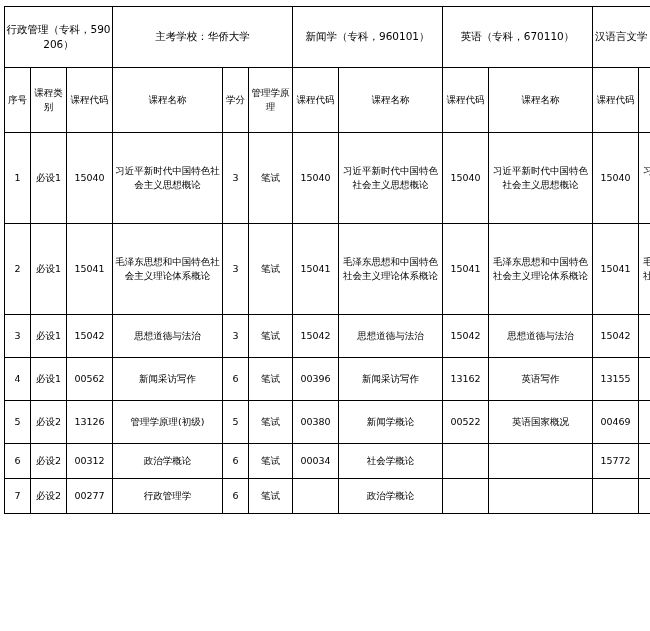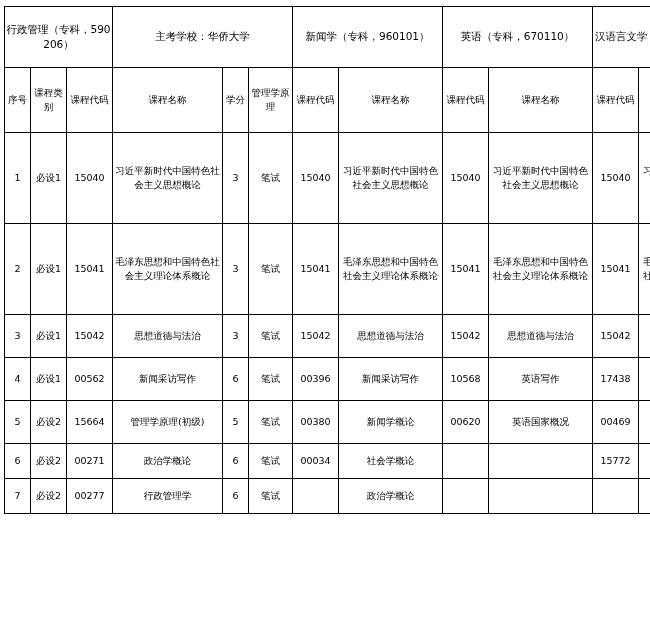--- a/index.html
+++ b/index.html
@@ -160,45 +160,45 @@
 
       <tr class="r-mid">
         <td>4</td>
         <td>必设1</td>
         <td>00562</td>
         <td>新闻采访写作</td>
         <td>6</td>
         <td>笔试</td>
         <td>00396</td>
         <td>新闻采访写作</td>
-        <td>10568</td>
+        <td>13162</td>
         <td>英语写作</td>
-        <td>17438</td>
+        <td>13155</td>
         <td>写作</td>
       </tr>
 
       <tr class="r-mid">
         <td>5</td>
         <td>必设2</td>
-        <td>15664</td>
+        <td>13126</td>
         <td>管理学原理(初级)</td>
         <td>5</td>
         <td>笔试</td>
         <td>00380</td>
         <td>新闻学概论</td>
-        <td>00620</td>
+        <td>00522</td>
         <td>英语国家概况</td>
         <td>00469</td>
         <td>教育学原理</td>
       </tr>
 
       <tr class="r-small">
         <td>6</td>
         <td>必设2</td>
-        <td>00271</td>
+        <td>00312</td>
         <td>政治学概论</td>
         <td>6</td>
         <td>笔试</td>
         <td>00034</td>
         <td>社会学概论</td>
         <td></td>
         <td></td>
         <td>15772</td>
         <td>文学概论</td>
       </tr>

